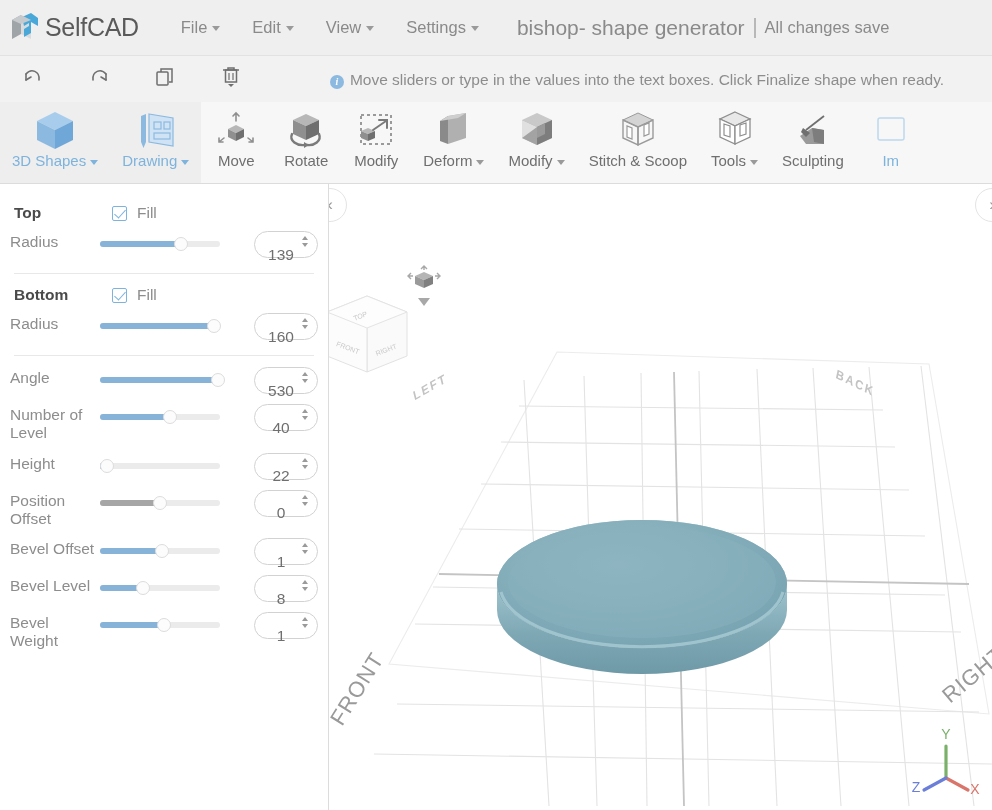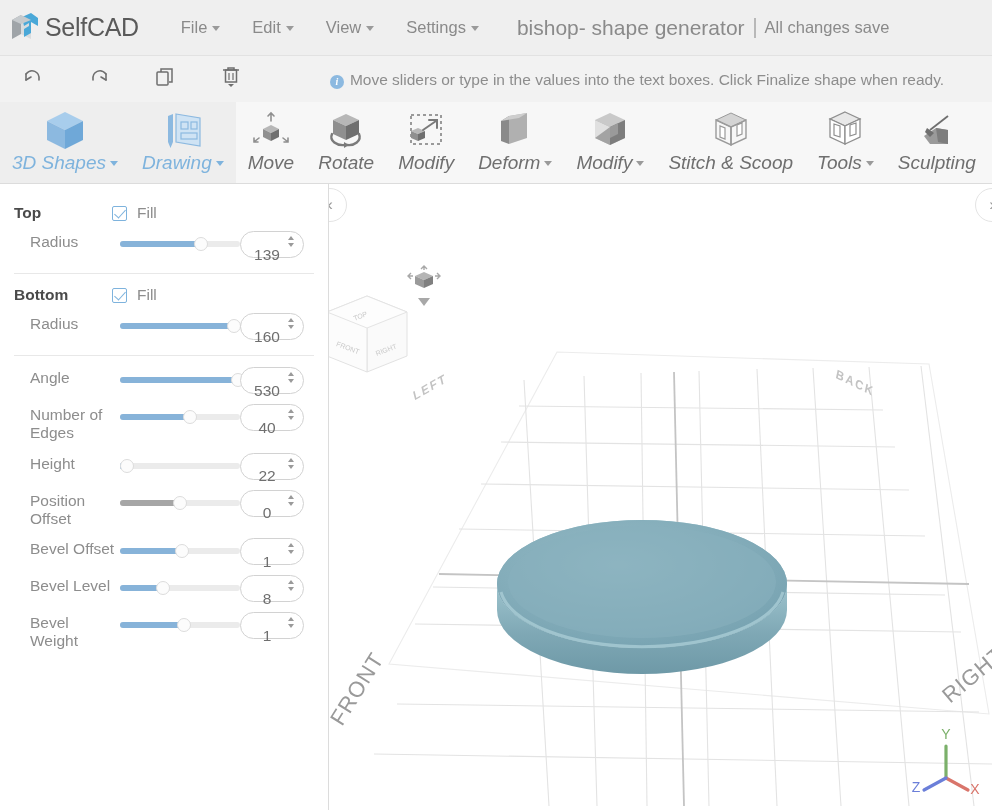--- a/index.html
+++ b/index.html
@@ -81,22 +81,22 @@
     height: 82px; display: flex; flex-direction: column;
     align-items: center; justify-content: flex-start;
     padding: 6px 12px 0 12px; cursor: pointer; flex: none;
     position: relative;
   }
   .rb.active { background: #eeeeee; }
   .rb-icon {
     height: 46px; display: flex; align-items: center; justify-content: center;
   }
   .rb-label {
-    font-size: 19px; color: #6f6f6f; white-space: nowrap;
-    padding-bottom: 6px; line-height: 1; font-style: italic;
+    font-size: 15px; color: #6f6f6f; white-space: nowrap;
+    padding-bottom: 6px; line-height: 1;
   }
   .rb-label.blue { color: #7eb3dd; }
   .caret-sm {
     display: inline-block; margin-left: 4px;
     border-left: 4px solid transparent; border-right: 4px solid transparent;
     border-top: 5px solid #9a9a9a; vertical-align: middle;
   }
   .caret-sm.blue { border-top-color: #7eb3dd; }
 
   
@@ -117,21 +117,21 @@
     display: inline-block; flex: none; cursor: pointer;
   }
   .chk::after {
     content: ""; position: absolute; left: 4px; top: 0px;
     width: 5px; height: 10px; border: solid #7eb3dd;
     border-width: 0 1.6px 1.6px 0; transform: rotate(42deg);
   }
   .chk-label { font-size: 15.5px; color: #8d8d8d; margin-left: 10px; }
 
   .row {
-    display: flex; align-items: flex-start; padding: 5px 30px; min-height: 34px;
+    display: flex; align-items: flex-start; padding: 5px 10px; min-height: 34px;
   }
   .row-label {
     font-size: 15.5px; color: #8d8d8d; width: 90px; flex: none;
     line-height: 1.18; padding-top: 2px;
   }
   .slider {
     width: 120px; height: 16px; position: relative; flex: none;
     margin-top: 5px; cursor: pointer;
   }
   .track {
@@ -478,21 +478,21 @@
       <span class="spin">
         <span class="spin-val">530</span>
         <span class="spin-arrows">
           <span class="sa-up"></span>
           <span class="sa-dn"></span>
         </span>
       </span>
     </div>
 
     <div class="row">
-      <span class="row-label">Number of Edges</span>
+      <span class="row-label">Number of Level</span>
       <span class="slider">
         <span class="track"></span>
         <span class="fill" style="width:70px"></span>
         <span class="knob" style="left:63px"></span>
       </span>
       <span class="spin">
         <span class="spin-val">40</span>
         <span class="spin-arrows">
           <span class="sa-up"></span>
           <span class="sa-dn"></span>

